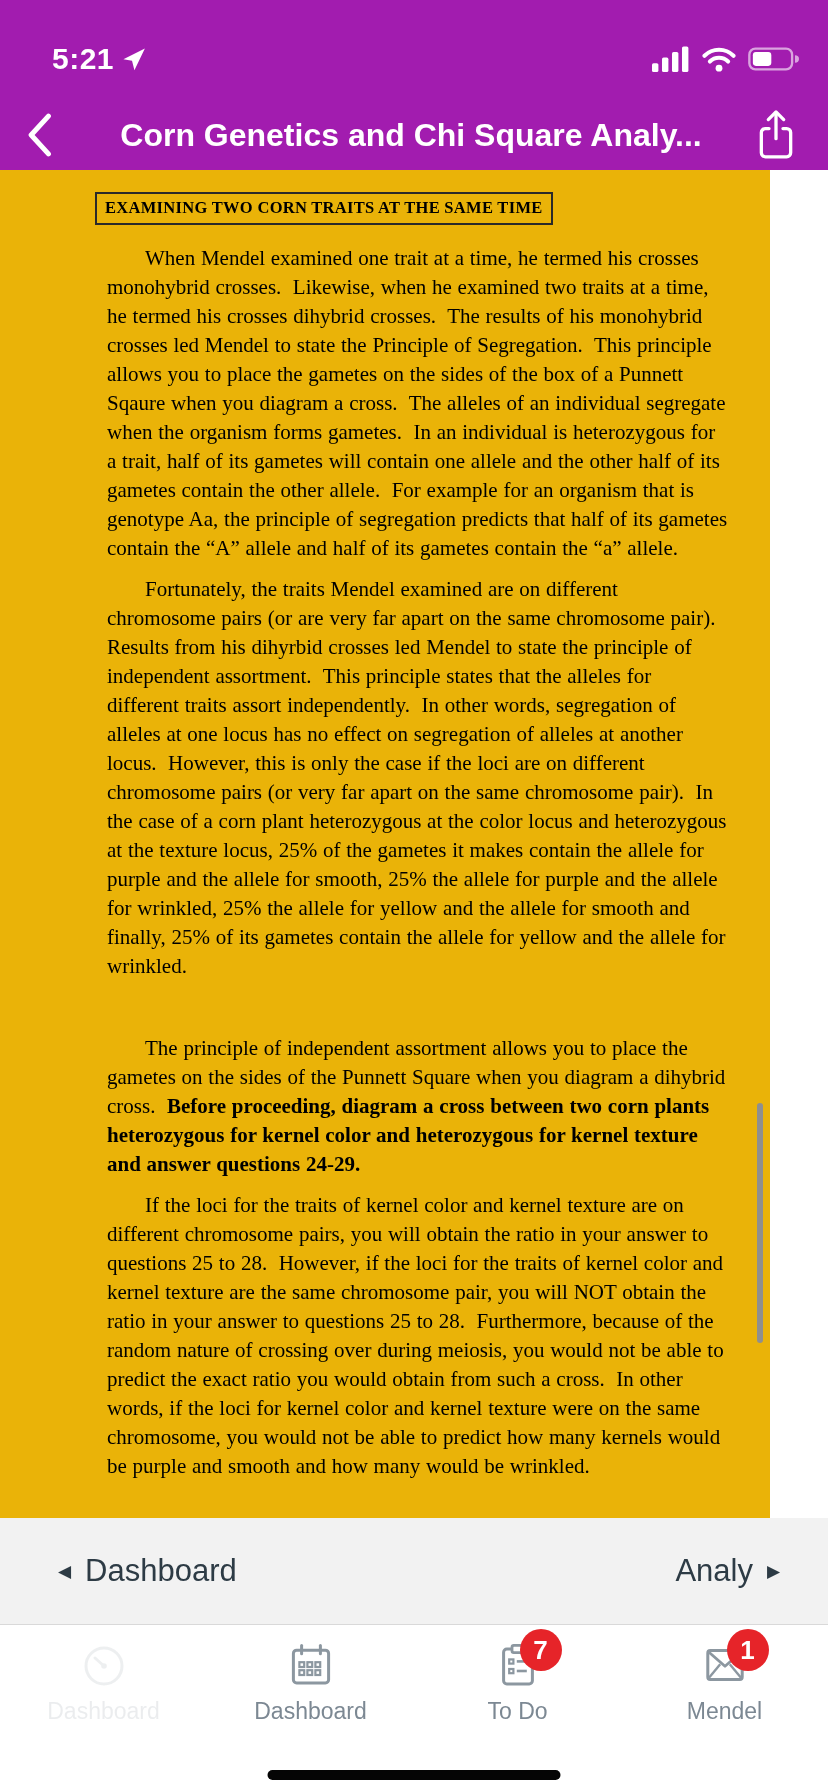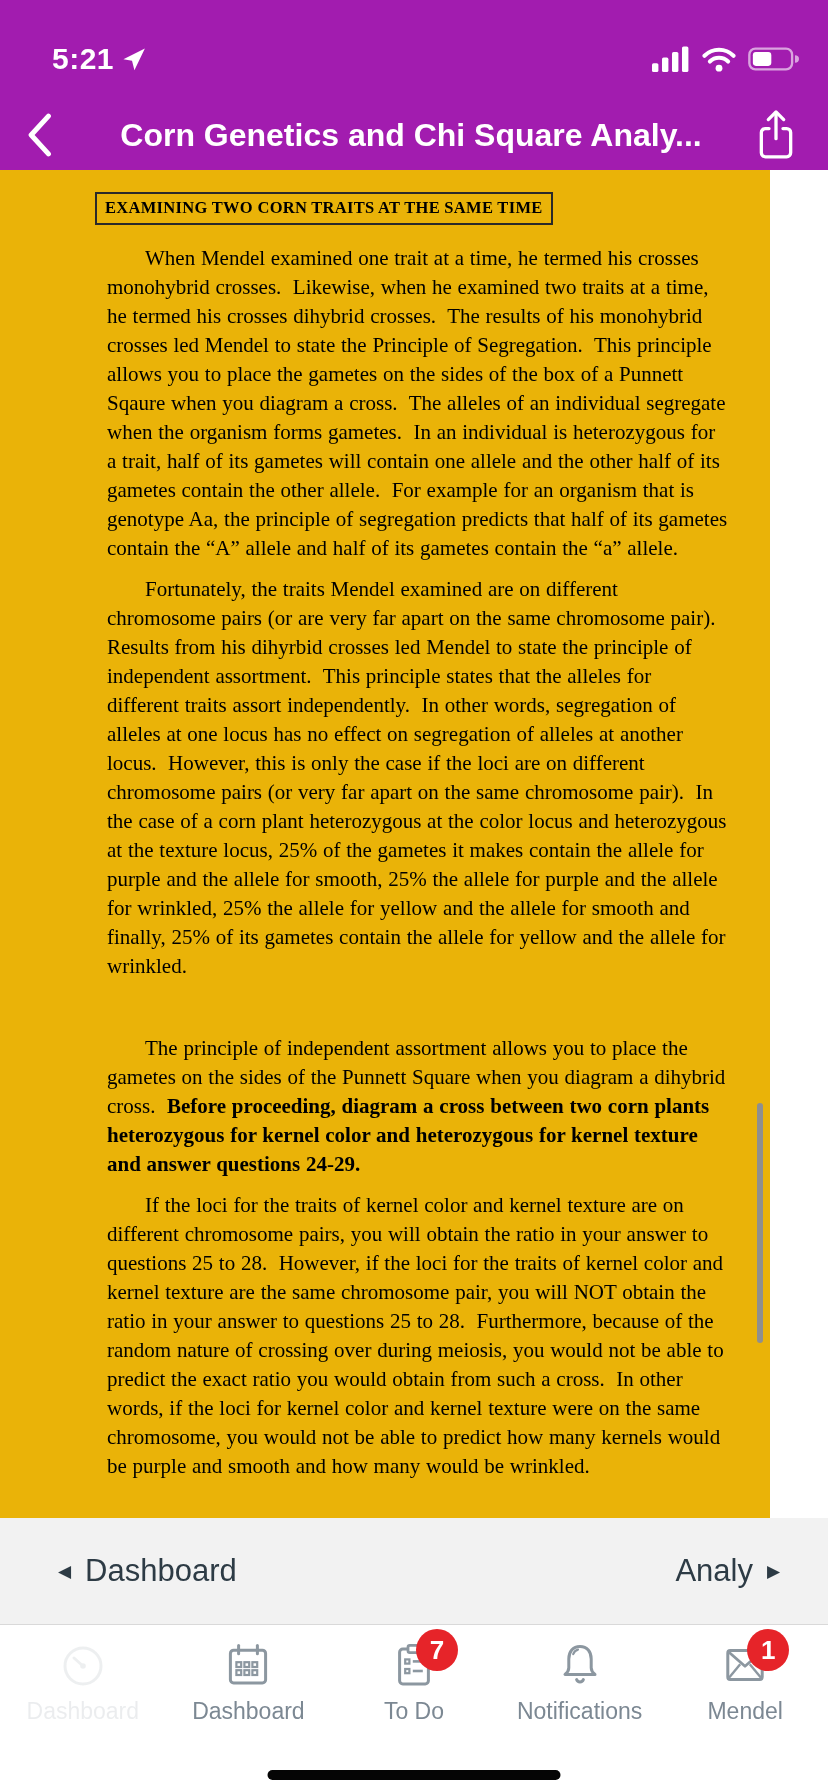--- a/index.html
+++ b/index.html
@@ -179,30 +179,20 @@
           <rect x="7.6" y="9.2" width="2.1" height="2.1" fill="none" stroke="#8C97A0" stroke-width="1.1"></rect>
           <line x1="11.4" y1="10.2" x2="16.4" y2="10.2" stroke="#8C97A0" stroke-width="1.3"></line>
           <rect x="7.6" y="14" width="2.1" height="2.1" fill="none" stroke="#8C97A0" stroke-width="1.1"></rect>
           <line x1="11.4" y1="15" x2="16.4" y2="15" stroke="#8C97A0" stroke-width="1.3"></line>
         </svg>
         <span class="badge">7</span>
       </span>
       <span class="tab-label">To Do</span>
     </button>
 
-    <button class="tab-item">
-      <span class="icon-wrap">
-        <svg width="48" height="48" viewBox="0 0 24 24">
-          <path d="M12 2.8 c-3.6 0 -5.6 2.6 -5.6 6.2 v4.4 c0 1.4 -0.7 2.4 -1.9 3.3 h15 c-1.2 -0.9 -1.9 -1.9 -1.9 -3.3 V9 c0 -3.6 -2 -6.2 -5.6 -6.2 Z" fill="none" stroke="#8C97A0" stroke-width="1.5" stroke-linejoin="round"></path>
-          <path d="M8.6 6.6 c0.5 -1.3 1.6 -2.1 2.4 -2.3" fill="none" stroke="#8C97A0" stroke-width="1.1" stroke-linecap="round"></path>
-          <path d="M10.3 19.3 a1.8 1.8 0 0 0 3.4 0" fill="none" stroke="#8C97A0" stroke-width="1.5" stroke-linecap="round"></path>
-        </svg>
-      </span>
-      <span class="tab-label">Notifications</span>
-    </button>
 
     <button class="tab-item">
       <span class="icon-wrap">
         <svg width="48" height="48" viewBox="0 0 24 24">
           <rect x="3.4" y="4.8" width="17.2" height="14.4" rx="1.2" fill="none" stroke="#8C97A0" stroke-width="1.5"></rect>
           <polyline points="4,5.6 12,12.6 20,5.6" fill="none" stroke="#8C97A0" stroke-width="1.4" stroke-linejoin="round"></polyline>
           <line x1="4" y1="18.4" x2="9.6" y2="11.6" stroke="#8C97A0" stroke-width="1.2"></line>
           <line x1="20" y1="18.4" x2="14.4" y2="11.6" stroke="#8C97A0" stroke-width="1.2"></line>
         </svg>
         <span class="badge">1</span>

